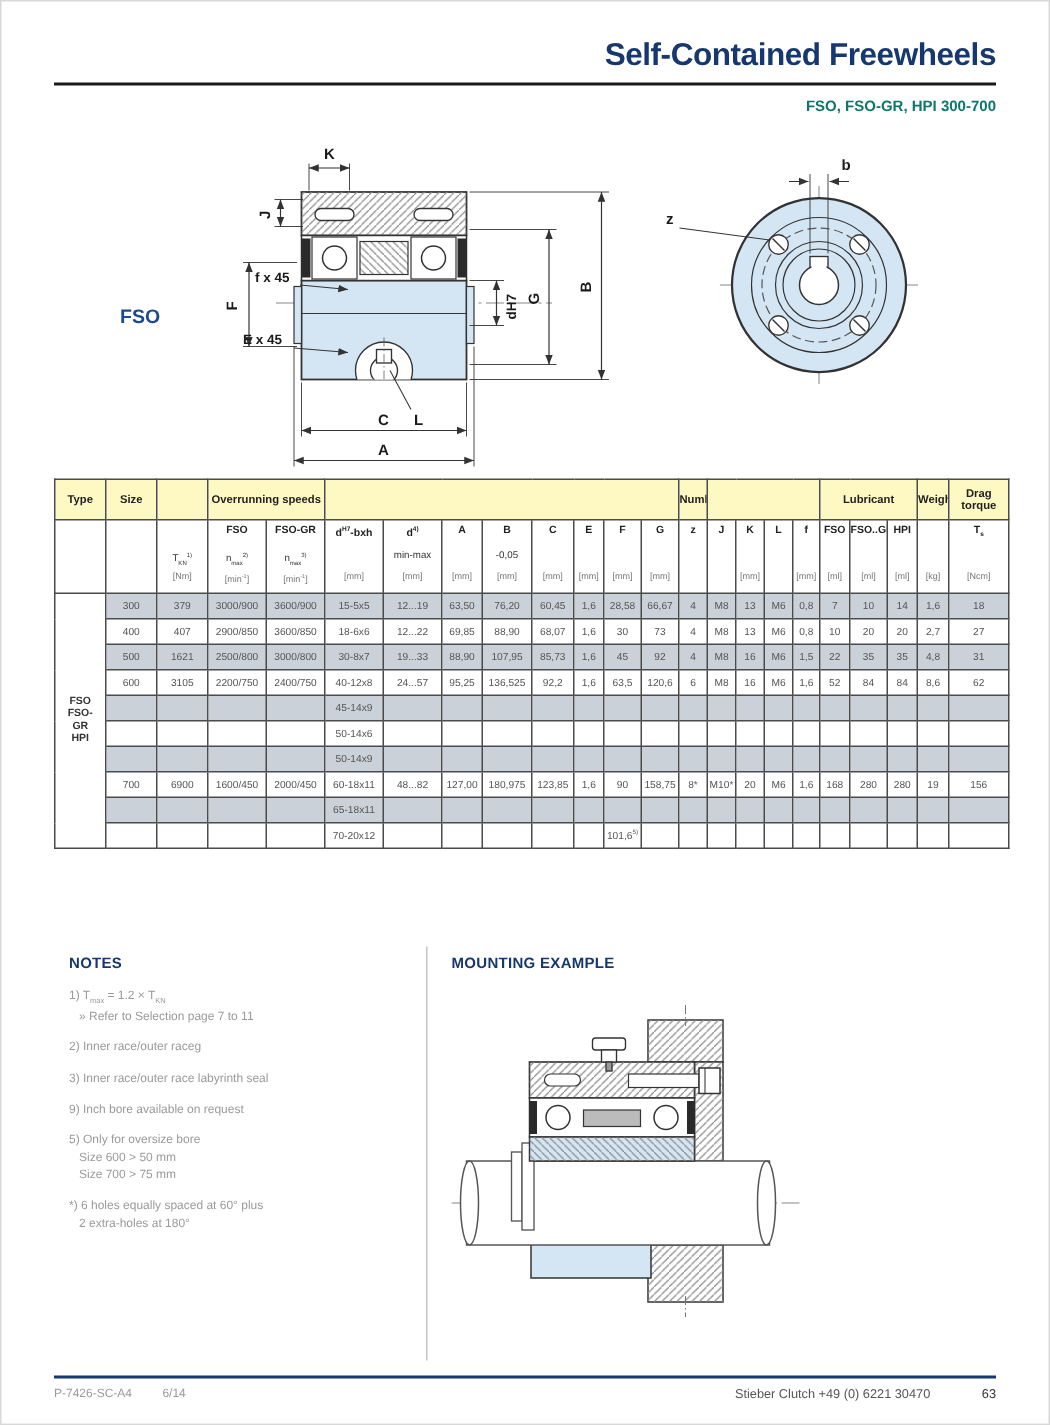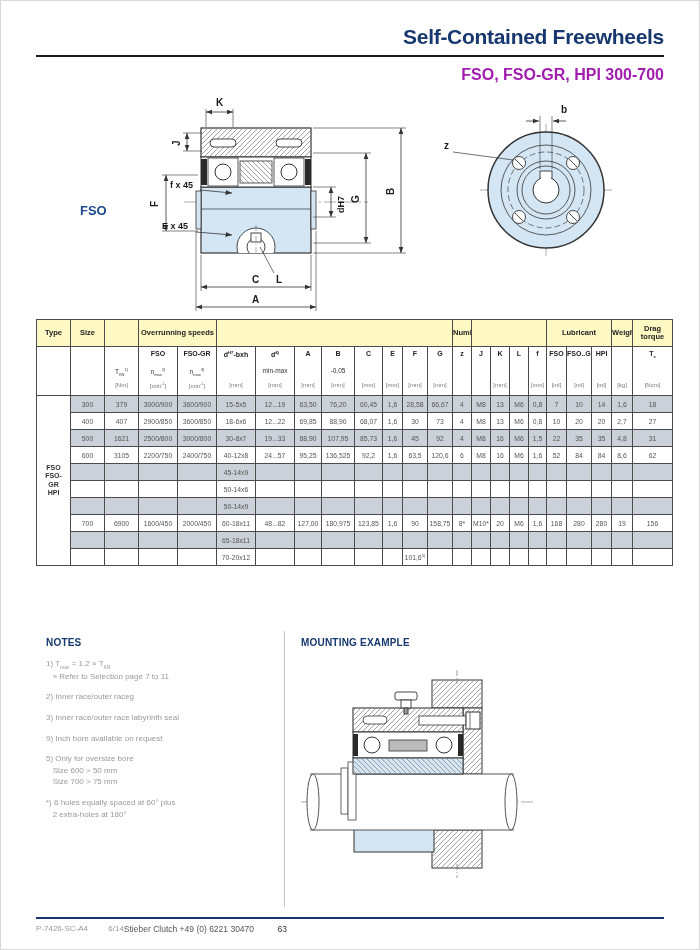--- a/index.html
+++ b/index.html
@@ -2,21 +2,21 @@
 <html><head>
 <meta charset="utf-8">
 <style>
   html,body{margin:0;padding:0;background:#e9e9e9;}
   .page{position:relative;width:700px;height:950px;background:#fff;margin:0 auto;
         font-family:"Liberation Sans",sans-serif;border:1px solid #d8d8d8;overflow:hidden;box-sizing:border-box;}
   
   .hdr{position:absolute;left:35px;right:35px;top:24px;text-align:right;}
   .hdr .title{font-size:21px;font-weight:bold;color:#17386e;letter-spacing:-0.3px;}
   .hdr .rule{height:2px;background:#1a1a1a;margin-top:6px;}
-  .hdr .subtitle{font-size:16px;font-weight:bold;color:#a21caf;margin-top:9px;}
+  .hdr .subtitle{font-size:10px;font-weight:bold;color:#0f766e;margin-top:9px;}
   
   .drawarea{position:absolute;left:35px;top:94px;width:630px;height:218px;}
   
   .tblwrap{position:absolute;left:35px;top:318px;width:630px;}
   table.spec{border-collapse:collapse;table-layout:fixed;width:630px;}
   table.spec th,table.spec td{border:1px solid #4b4b4b;padding:0;text-align:center;overflow:hidden;}
   table.spec{border:1.5px solid #333;}
   th.grp{background:#fef9c3;color:#222;font-size:7.5px;font-weight:bold;height:26px;line-height:1.1;}
   th.sub{background:#fff;font-weight:normal;vertical-align:top;}
   th.sub .l1{height:17px;padding-top:3px;font-size:7px;font-weight:bold;color:#222;}
@@ -29,23 +29,23 @@
   
   .lower{position:absolute;left:35px;top:630px;width:630px;height:280px;}
   .vdivider{position:absolute;left:248px;top:0;width:1px;height:276px;background:#c4c4c4;}
   .notescol{position:absolute;left:10px;top:6px;width:225px;}
   .sectitle{font-size:10px;font-weight:bold;color:#17386e;letter-spacing:0.2px;margin-bottom:10px;}
   .note{font-size:8px;color:#9a9a9a;line-height:1.45;margin-bottom:9px;}
   .mountcol{position:absolute;left:265px;top:6px;width:365px;}
   
   .footer{position:absolute;left:35px;right:35px;top:916px;}
   .footer .fline{height:2px;background:#17386e;}
-  .frow{display:flex;margin-top:5px;font-size:8px;}
+  .frow{display:flex;justify-content:space-between;margin-top:5px;font-size:8px;}
   .fleft{color:#999;} .fleft .ed{margin-left:18px;}
-  .fright{color:#555;font-size:8.5px;} .fright .pg{margin-left:21px;color:#333;}
+  .fright{color:#555;font-size:8.5px;} .fright .pg{margin-left:32px;color:#333;}
   svg text{font-family:"Liberation Sans",sans-serif;}
 </style>
 </head>
 <body>
 
 <div class="page">
 
   <div class="hdr">
     <div class="title">Self-Contained Freewheels</div>
     <div class="rule"></div>

